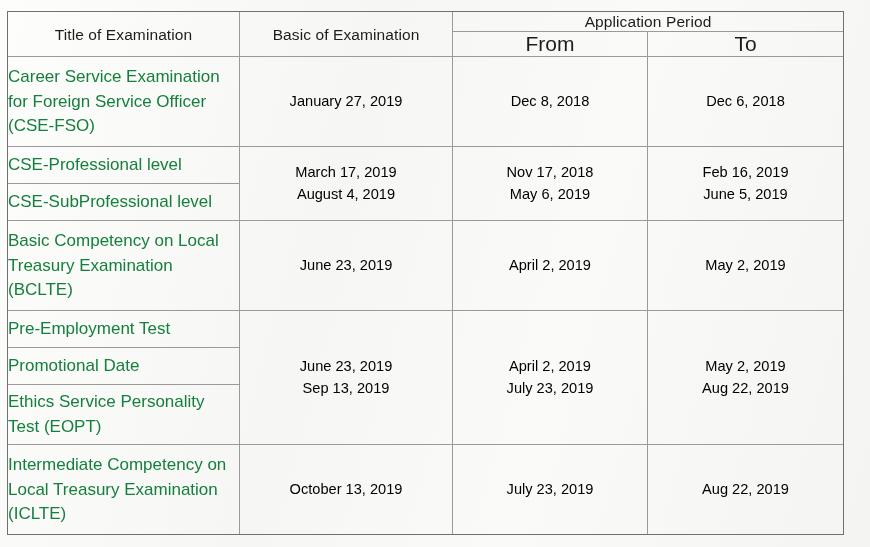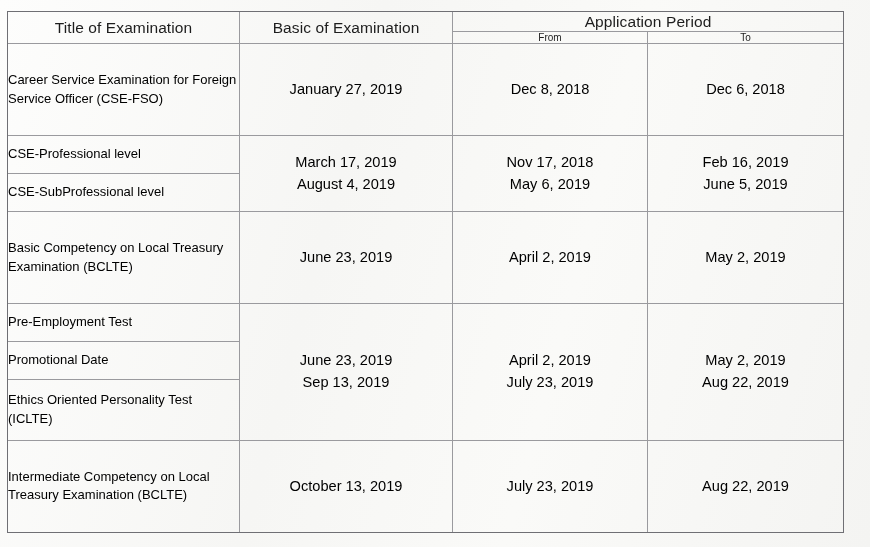--- a/index.html
+++ b/index.html
@@ -59,33 +59,33 @@
     text-align: center;
     font-size: 15.5px;
     font-weight: bold;
     letter-spacing: .1px;
     color: #1d1d1d;
     line-height: 1.25;
     padding: 4px 6px;
   }
   .hdr-sub {
     text-align: center;
-    font-size: 10px;
+    font-size: 21px;
     font-weight: bold;
     color: #1d1d1d;
     padding: 3px 6px;
     margin-left: 11px;
   }
 
   .cell-title {
     text-align: left;
     padding: 9px 10px 9px 11px;
-    font-size: 13px;
+    font-size: 17px;
     line-height: 1.44;
-    color: #000000;
+    color: #15803d;
   }
   .cell-center {
     text-align: center;
     font-size: 14.6px;
     line-height: 1.5;
     color: #000000;
     padding: 6px 6px;
   }
   .cell-center .line { display: block; }
 
@@ -177,25 +177,25 @@
       </td>
       <td class="cell-center" rowspan="3">
         <span class="line">May 2, 2019</span>
         <span class="line">Aug 22, 2019</span>
       </td>
     </tr>
     <tr class="r-short">
       <td class="cell-title">Promotional Date</td>
     </tr>
     <tr class="r-med">
-      <td class="cell-title">Ethics Oriented Personality Test (ICLTE)</td>
+      <td class="cell-title">Ethics Service Personality Test (EOPT)</td>
     </tr>
 
     <tr class="r-tall">
-      <td class="cell-title">Intermediate Competency on Local Treasury Examination (BCLTE)</td>
+      <td class="cell-title">Intermediate Competency on Local Treasury Examination (ICLTE)</td>
       <td class="cell-center">
         <span class="line">October 13, 2019</span>
       </td>
       <td class="cell-center">
         <span class="line">July 23, 2019</span>
       </td>
       <td class="cell-center">
         <span class="line">Aug 22, 2019</span>
       </td>
     </tr>

